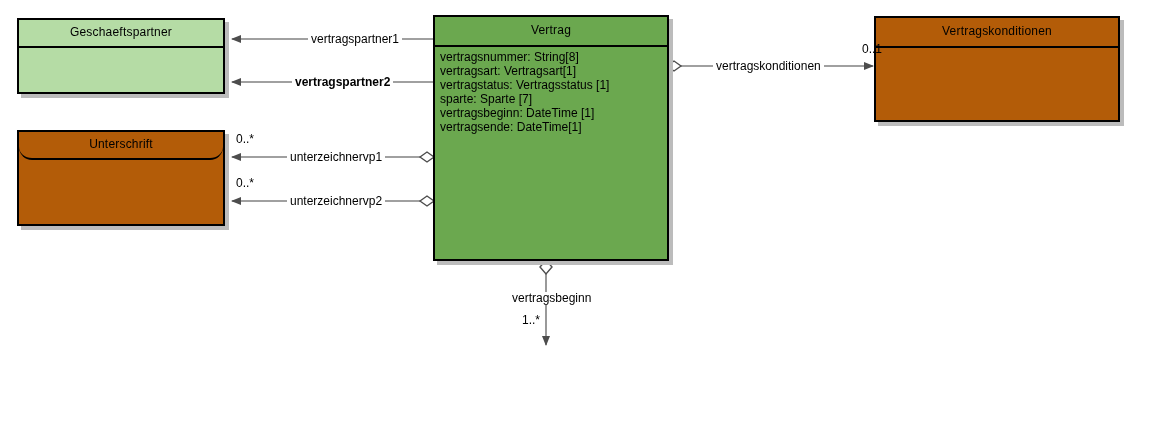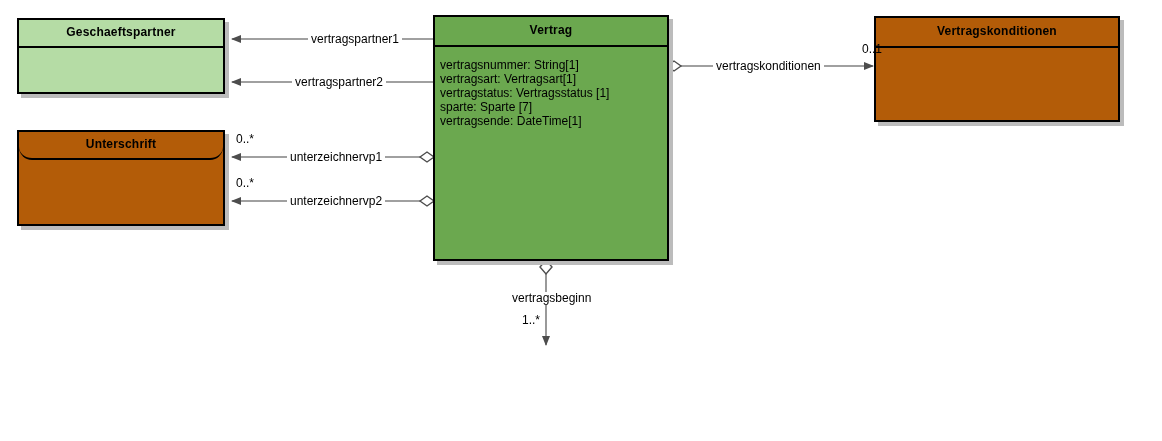--- a/index.html
+++ b/index.html
@@ -36,21 +36,21 @@
     box-shadow: 4px 4px 0 0 #bcbcbc;
     display: flex;
     flex-direction: column;
     z-index: 2;
   }
   .uml-header {
     box-sizing: border-box;
     border-bottom: 2px solid #000000;
     text-align: left;
     font-size: 12px;
-    font-weight: bold;
+    font-weight: normal;
     color: #000000;
     line-height: 1.1;
     display: flex;
     align-items: center;
     justify-content: center;
     letter-spacing: 0.2px;
   }
   .uml-body {
     flex: 1 1 auto;
     box-sizing: border-box;
@@ -58,21 +58,21 @@
     overflow: hidden;
   }
   .attr {
     font-size: 12px;
     line-height: 14px;
     color: #000000;
     white-space: nowrap;
   }
 
   
-  .c-green  { background: #6BA84F; gap: 8px; }
+  .c-green  { background: #6BA84F; }
   .c-green  .uml-header { background: #6BA84F; }
   .c-lgreen { background: #B5DCA5; }
   .c-lgreen .uml-header { background: #B5DCA5; }
   .c-orange { background: #B35C08; }
   .c-orange .uml-header { background: #B35C08; }
 
   
   .edge-label {
     position: absolute;
     font-size: 12px;
@@ -143,37 +143,38 @@
   </div>
 
   <div class="uml-class c-orange" style="left:17px; top:130px; width:208px; height:96px;">
     <div class="uml-header" style="height:28px;border-radius:13px;">Unterschrift</div>
     <div class="uml-body"></div>
   </div>
 
   <div class="uml-class c-green" style="left:433px; top:15px; width:236px; height:246px;">
     <div class="uml-header" style="height:30px;">Vertrag</div>
     <div class="uml-body">
-      <div class="attr">vertragsnummer: String[1]</div>
+      <div class="attr">vertragsnummer: String[8]</div>
       <div class="attr">vertragsart: Vertragsart[1]</div>
       <div class="attr">vertragstatus: Vertragsstatus [1]</div>
       <div class="attr">sparte: Sparte [7]</div>
+      <div class="attr">vertragsbeginn: DateTime [1]</div>
       <div class="attr">vertragsende: DateTime[1]</div>
     </div>
   </div>
 
   <div class="uml-class c-orange" style="left:874px; top:16px; width:246px; height:106px;">
     <div class="uml-header" style="height:30px;">Vertragskonditionen</div>
     <div class="uml-body"></div>
   </div>
 
 
   <div class="edge-label" style="left:308px; top:33px;">vertragspartner1</div>
 
-  <div class="edge-label" style="left:292px; top:76px;">vertragspartner2</div>
+  <div class="edge-label" style="left:292px; top:76px;font-weight:bold;">vertragspartner2</div>
 
   <div class="edge-label" style="left:287px; top:151px;">unterzeichnervp1</div>
   <div class="mult-label" style="left:236px; top:133px;">0..*</div>
 
   <div class="edge-label" style="left:287px; top:195px;">unterzeichnervp2</div>
   <div class="mult-label" style="left:236px; top:177px;">0..*</div>
 
   <div class="edge-label" style="left:713px; top:60px;">vertragskonditionen</div>
   <div class="mult-label" style="left:838px; top:43px;margin-left:24px;">0..1</div>
 

